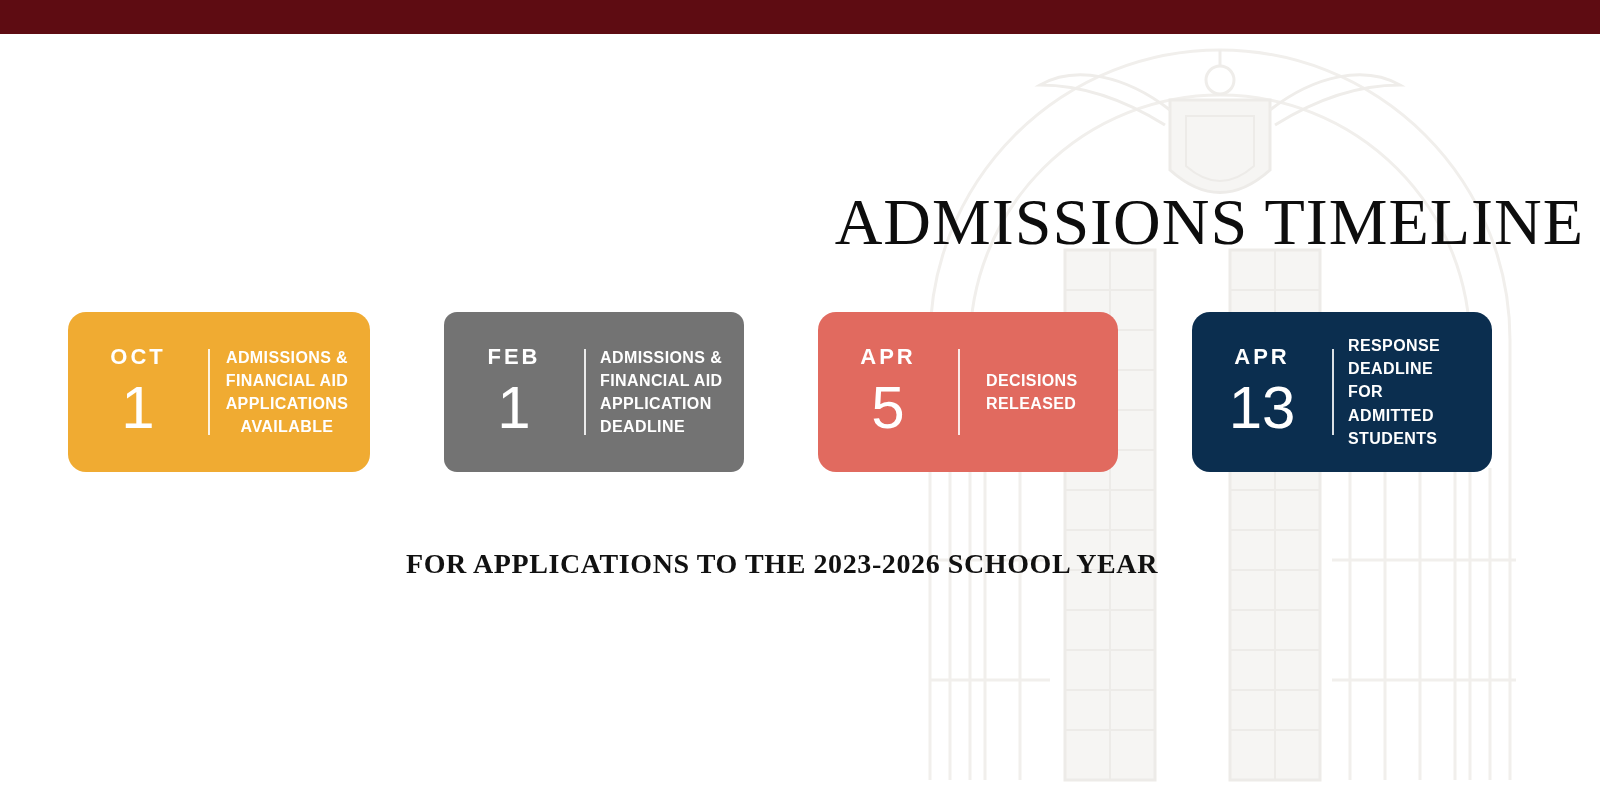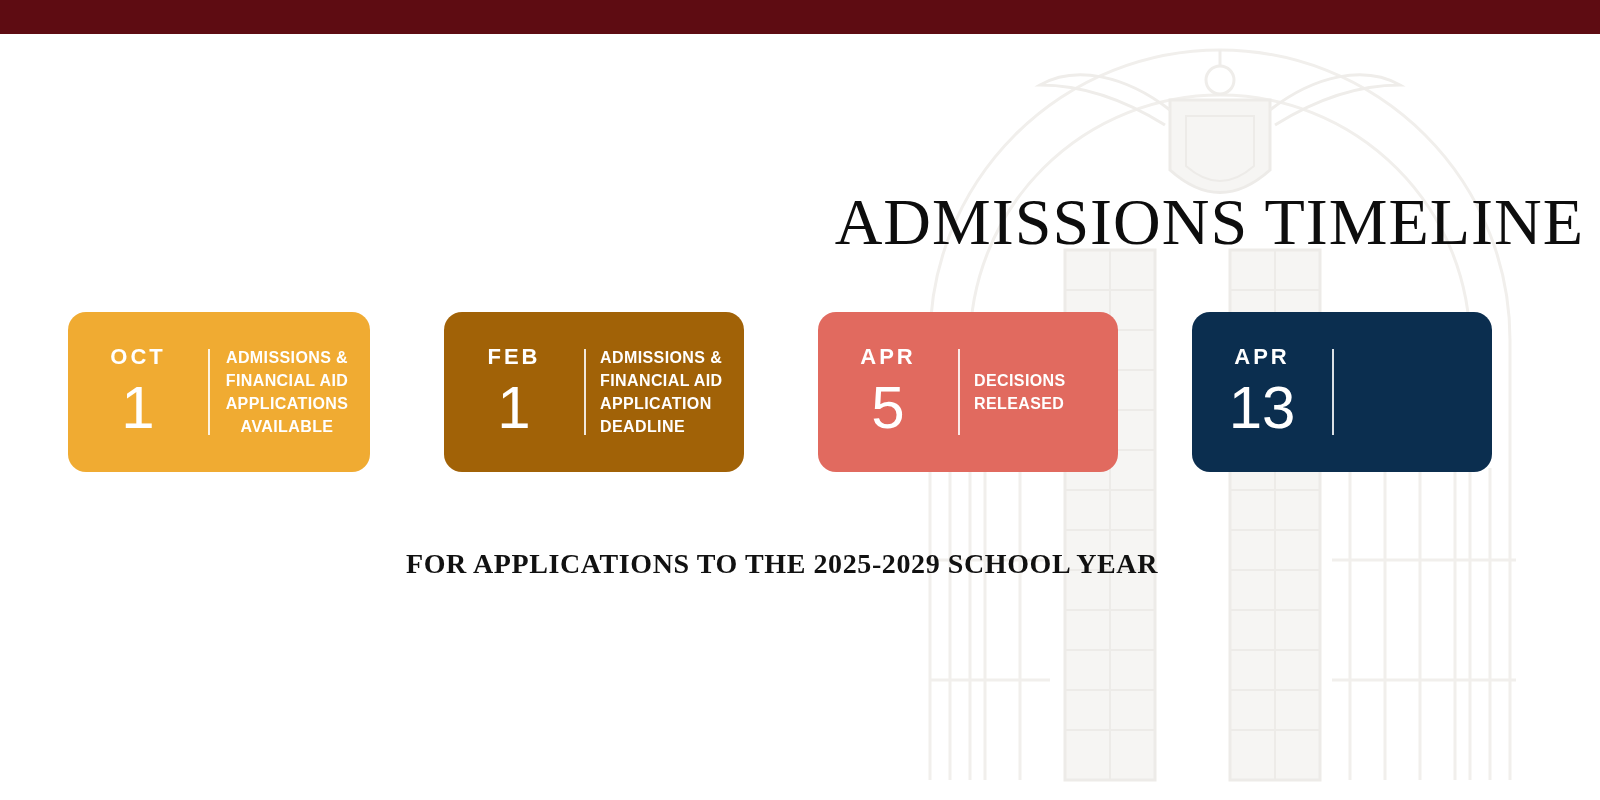--- a/index.html
+++ b/index.html
@@ -113,21 +113,21 @@
     text-transform: uppercase;
     padding-right: 6px;
   }
 
   
   #card-0 { width: 302px; }
   #card-1 { width: 300px; }
   #card-2 { width: 300px; }
   #card-3 { width: 300px; }
 
-  #card-2 .card-text { max-width: 150px; }
+  #card-2 .card-text { max-width: 150px; margin-left: 12px; }
   #card-1 .card-text { max-width: 165px; }
   #card-0 .card-text { max-width: 150px; text-align: center; }
   #card-3 .card-text { max-width: 160px; }
 
   #footer-note {
     position: absolute;
     left: 0;
     top: 548px;
     width: 1600px;
     text-align: center;
@@ -223,21 +223,21 @@
 
   <div class="card" id="card-0" style="background: rgb(240, 171, 50);">
     <div class="card-date">
       <div class="card-month">OCT</div>
       <div class="card-day">1</div>
     </div>
     <div class="card-divider"></div>
     <div class="card-text">ADMISSIONS &amp; FINANCIAL AID APPLICATIONS AVAILABLE</div>
   </div>
 
-  <div class="card" id="card-1" style="background: #a16207;">
+  <div class="card" id="card-1" style="background: #737373; border-radius: 13px;">
     <div class="card-date">
       <div class="card-month">FEB</div>
       <div class="card-day">1</div>
     </div>
     <div class="card-divider"></div>
     <div class="card-text">ADMISSIONS &amp; FINANCIAL AID APPLICATION DEADLINE</div>
   </div>
 
   <div class="card" id="card-2" style="background: rgb(225, 106, 95);">
     <div class="card-date">
@@ -247,17 +247,18 @@
     <div class="card-divider"></div>
     <div class="card-text">DECISIONS RELEASED</div>
   </div>
 
   <div class="card" id="card-3" style="background: rgb(11, 46, 79);">
     <div class="card-date">
       <div class="card-month">APR</div>
       <div class="card-day">13</div>
     </div>
     <div class="card-divider"></div>
+    <div class="card-text">RESPONSE DEADLINE FOR ADMITTED STUDENTS</div>
   </div>
 
 </div>
 
-<div id="footer-note"><span class="fn-inner">FOR APPLICATIONS TO THE 2025-2029 SCHOOL YEAR</span></div>
+<div id="footer-note"><span class="fn-inner">FOR APPLICATIONS TO THE 2023-2026 SCHOOL YEAR</span></div>
 
 </body></html>

